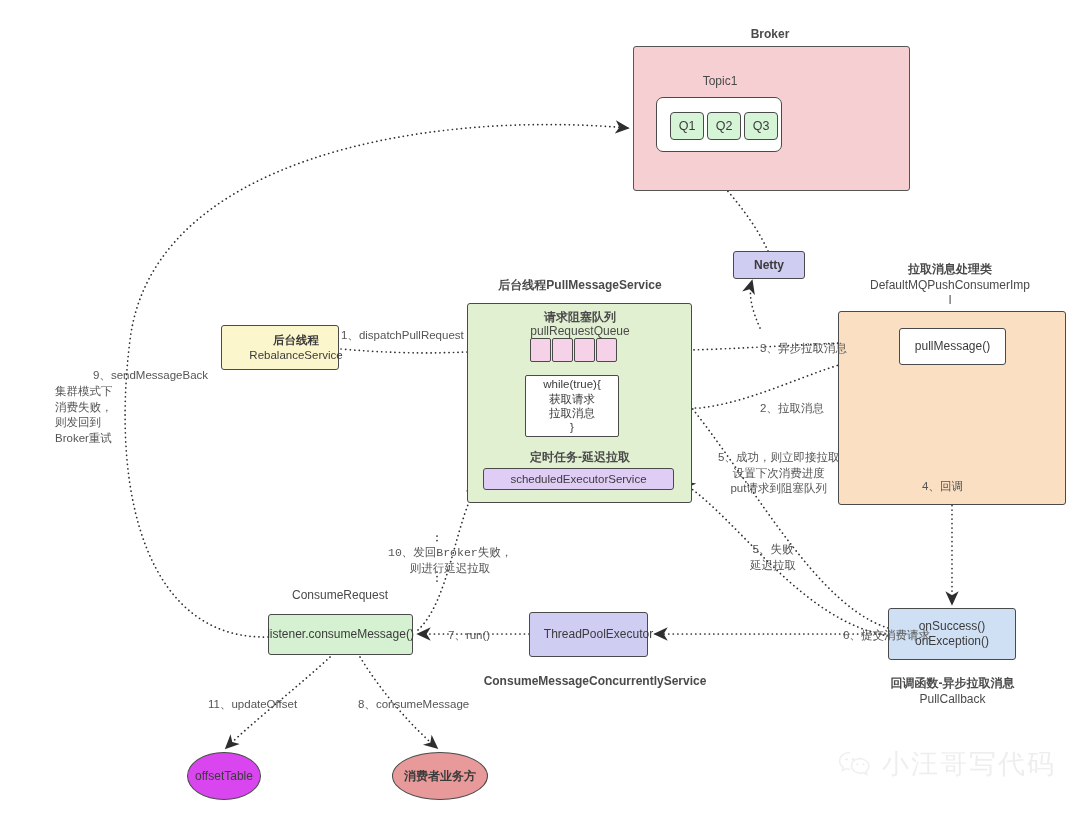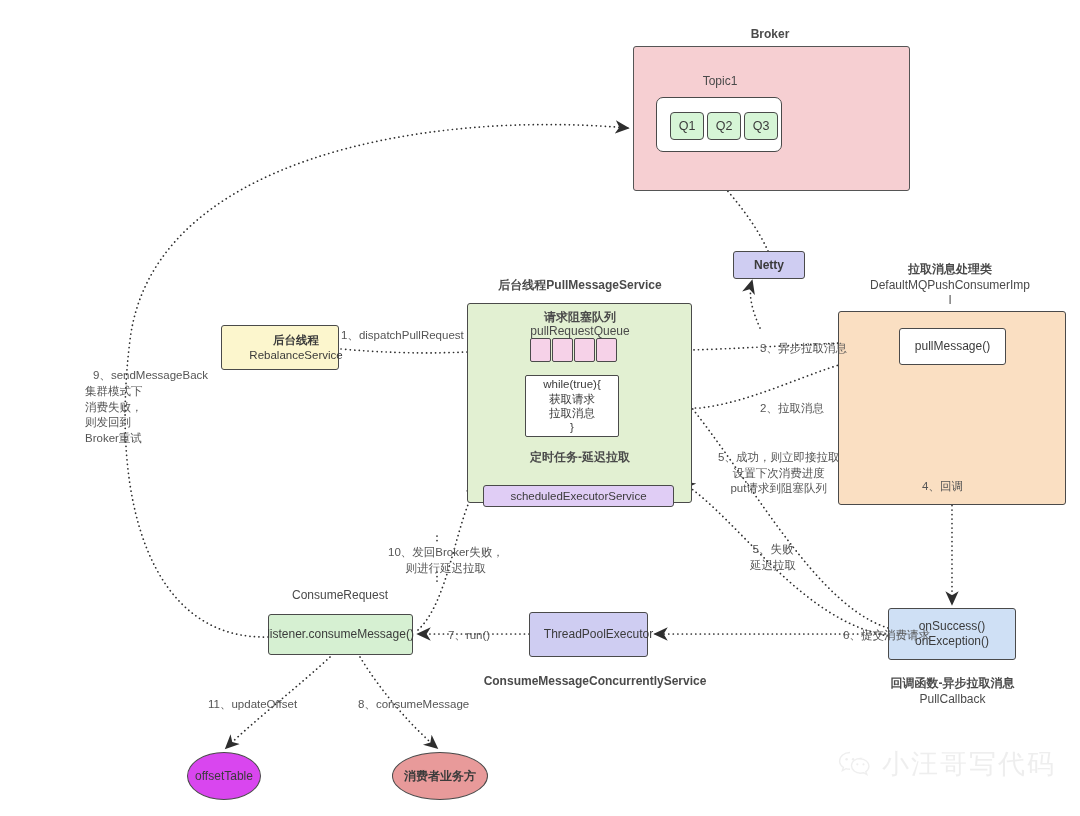--- a/index.html
+++ b/index.html
@@ -22,21 +22,21 @@
   .qbox{width:32px;height:26px;background:#d6f5d6;border:1.4px solid #4a4a4a;border-radius:4px;
         display:flex;align-items:center;justify-content:center;font-size:12.5px;color:#3b3b3b;}
   .qrow{position:absolute;left:670px;top:112px;display:flex;gap:3px;}
 
   .pms-box{left:467px;top:303px;width:225px;height:200px;background:#e2f0d2;border:1.6px solid #4a4a4a;border-radius:3px;}
   .queue-row{position:absolute;left:530px;top:338px;display:flex;gap:1px;}
   .qcell{width:19px;height:22px;background:#f6d2e8;border:1.5px solid #4a4a4a;border-radius:2px;}
   .while-box{left:525px;top:375px;width:94px;height:62px;background:#ffffff;border:1.4px solid #4a4a4a;
              font-size:11.5px;border-radius:2px;flex-direction:column;}
   .sched-box{left:483px;top:468px;width:191px;height:22px;background:#e0cdf5;border:1.4px solid #4a4a4a;
-             font-size:11.5px;border-radius:3px;margin-top:17px;}
+             font-size:11.5px;border-radius:3px;}
 
   .consumer-box{left:838px;top:311px;width:228px;height:194px;background:#fadfc2;border:1.6px solid #4a4a4a;border-radius:3px;}
   .pullmsg-box{left:899px;top:328px;width:107px;height:37px;background:#ffffff;border:1.6px solid #4a4a4a;
                font-size:12px;border-radius:3px;}
 
   .rebalance-box{left:221px;top:325px;width:118px;height:45px;background:#fcf6cd;border:1.6px solid #4a4a4a;
                  font-size:11.5px;border-radius:3px;flex-direction:column;padding-left:32px;}
   .netty-box{left:733px;top:251px;width:72px;height:28px;background:#cfcdf2;border:1.6px solid #4a4a4a;
              font-size:12px;border-radius:3px;font-weight:bold;}
   .consumereq-box{left:268px;top:614px;width:145px;height:41px;background:#d6f0d2;border:1.6px solid #4a4a4a;
@@ -66,22 +66,22 @@
   .e1{left:341px;top:328px;}
   .e2{left:760px;top:401px;}
   .e3{left:760px;top:341px;}
   .e4{left:922px;top:479px;}
   .e5a{left:718px;top:450px;}
   .e5b{left:750px;top:542px;}
   .e6{left:843px;top:628px;}
   .e7{left:448px;top:628px;}
   .e8{left:358px;top:697px;}
   .e9{left:93px;top:368px;}
-  .e9b{left:55px;top:384px;text-align:left;margin-left:30px;}
-  .e10{left:388px;top:545px;}
+  .e9b{left:55px;top:384px;text-align:left;}
+  .e10{left:388px;top:545px;font-family:Liberation Mono, monospace;}
   .e11{left:208px;top:697px;}
 
   .watermark{position:absolute;left:838px;top:746px;display:flex;align-items:center;gap:10px;
              opacity:.30;}
   .wm-text{font-size:27px;color:#c9c9c9;letter-spacing:2px;}
 </style>
 </head>
 <body>
 
 <div id="canvas">

